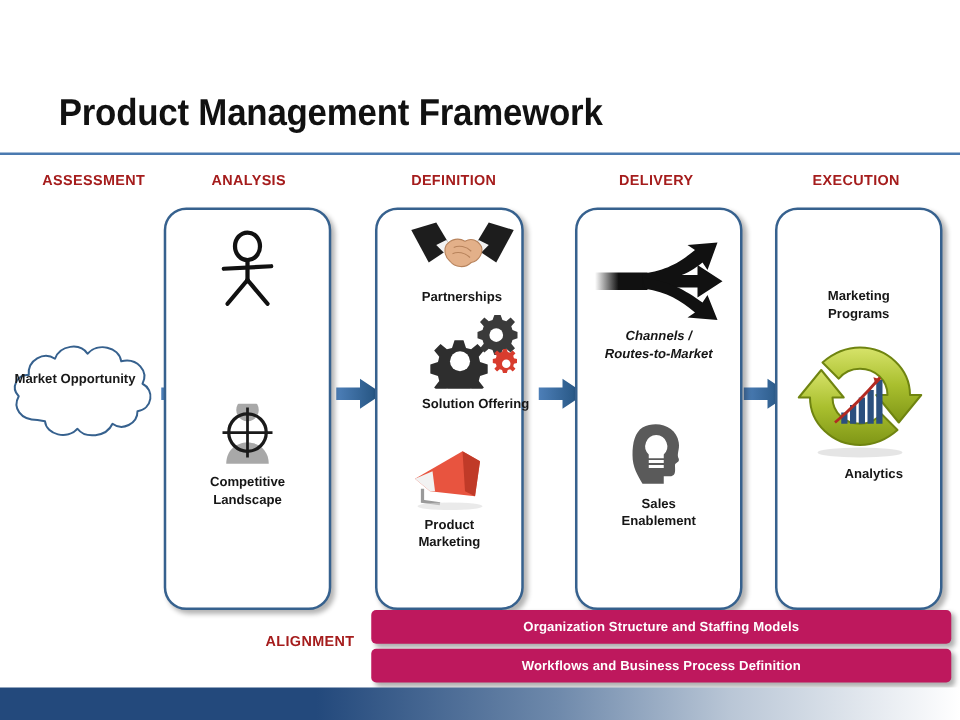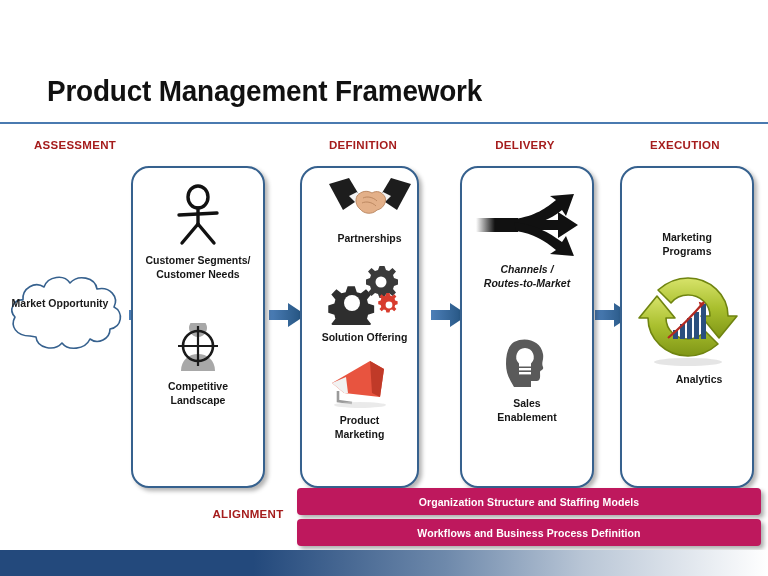--- a/index.html
+++ b/index.html
@@ -86,20 +86,21 @@
 </style>
 </head>
 <body>
 
 <div id="slide">
 
   <div class="title">Product Management Framework</div>
   <div class="hrule"></div>
 
   <div class="stage-head" style="left:0px;width:150px;">ASSESSMENT</div>
+  <div class="stage-head" style="left:124px;width:150px;">ANALYSIS</div>
   <div class="stage-head" style="left:288px;width:150px;">DEFINITION</div>
   <div class="stage-head" style="left:450px;width:150px;">DELIVERY</div>
   <div class="stage-head" style="left:610px;width:150px;">EXECUTION</div>
 
   <div class="cloud-wrap">
     <svg viewBox="0 0 120 92" width="120" height="92">
       <path d="M24,70 C10,70 4,60 9,51 C2,44 8,33 17,34 C16,22 29,15 38,21
                C42,10 58,8 64,17 C72,8 89,11 91,23 C104,20 113,31 108,41
                C118,46 116,61 104,63 C104,73 92,79 84,73
                C79,84 62,85 56,77 C48,86 31,82 30,71 Z" fill="#ffffff" stroke="#36618e" stroke-width="1.6" stroke-linejoin="round"></path>
@@ -139,22 +140,20 @@
     <div class="item" style="left:0;top:16px;width:130px;">
       <svg class="icon-box" width="54" height="62" viewBox="0 0 54 62">
         <g stroke="#111" stroke-width="3.4" fill="none" stroke-linecap="round">
           <ellipse cx="27" cy="13" rx="10" ry="11"></ellipse>
           <line x1="27" y1="24" x2="27" y2="41"></line>
           <line x1="8" y1="31" x2="46" y2="29"></line>
           <line x1="27" y1="40" x2="11" y2="59"></line>
           <line x1="27" y1="40" x2="43" y2="59"></line>
         </g>
       </svg>
-      <div class="lbl" style="margin-top:7px;">Customer Segments/
-Customer Needs</div>
     </div>
 
     <div class="item" style="left:0;top:155px;width:130px;">
       <svg class="icon-box" width="56" height="50" viewBox="0 0 56 50">
         <path d="M28,14 a9,9 0 1,1 0.01,0 Z" fill="#a8a8a8"></path>
         <path d="M11,48 c0-11 8-17 17-17 c9,0 17,6 17,17 Z" fill="#a8a8a8"></path>
         <circle cx="28" cy="23" r="15" fill="none" stroke="#1a1a1a" stroke-width="2.6"></circle>
         <line x1="28" y1="3" x2="28" y2="43" stroke="#1a1a1a" stroke-width="2.2"></line>
         <line x1="8" y1="23" x2="48" y2="23" stroke="#1a1a1a" stroke-width="2.2"></line>
       </svg>
@@ -171,21 +170,21 @@
         <path d="M22,20 L30,16 L36,22 L30,28 Z" fill="#f2f2f2"></path>
         <path d="M64,20 L56,16 L50,22 L56,28 Z" fill="#f2f2f2"></path>
         <path d="M30,20 C34,15 40,14 45,17 C50,14 55,16 58,21
                  C60,26 56,33 50,34 C45,39 37,38 33,33 C29,30 28,24 30,20 Z" fill="#e3b089" stroke="#b8835c" stroke-width="0.9"></path>
         <path d="M36,22 C40,20 46,21 50,25" fill="none" stroke="#b8835c" stroke-width="0.9"></path>
         <path d="M35,27 C39,25 45,26 49,30" fill="none" stroke="#b8835c" stroke-width="0.9"></path>
       </svg>
       <div class="lbl" style="margin-top:9px;">Partnerships</div>
     </div>
 
-    <div class="item" style="left:0;top:95px;width:125px;">
+    <div class="item" style="left:0;top:81px;width:125px;padding-left:16px;">
       <svg class="icon-box" width="76" height="62" viewBox="0 0 76 62">
         <g fill="#2e2e2e">
           <path d="M26,18 l4,-1 l2,-6 l7,0 l2,6 l4,1 l5,-4 l5,5 l-4,5 l1,4 l6,2 l0,7 l-6,2 l-1,4 l4,5 l-5,5 l-5,-4 l-4,1 l-2,6 l-7,0 l-2,-6 l-4,-1 l-5,4 l-5,-5 l4,-5 l-1,-4 l-6,-2 l0,-7 l6,-2 l1,-4 l-4,-5 l5,-5 Z" transform="translate(-12,12) scale(1.02)"></path>
         </g>
         <circle cx="25" cy="40" r="8" fill="#ffffff"></circle>
         <g fill="#3a3a3a">
           <path d="M48,4 l3,-1 l1.5,-4 l5,0 l1.5,4 l3,1 l3.5,-3 l3.5,3.5 l-3,3.5 l1,3 l4,1.5 l0,5 l-4,1.5 l-1,3 l3,3.5 l-3.5,3.5 l-3.5,-3 l-3,1 l-1.5,4 l-5,0 l-1.5,-4 l-3,-1 l-3.5,3 l-3.5,-3.5 l3,-3.5 l-1,-3 l-4,-1.5 l0,-5 l4,-1.5 l1,-3 l-3,-3.5 l3.5,-3.5 Z" transform="translate(0,4)"></path>
         </g>
         <circle cx="54" cy="19" r="5.5" fill="#ffffff"></circle>
         <g fill="#d83c2e">

